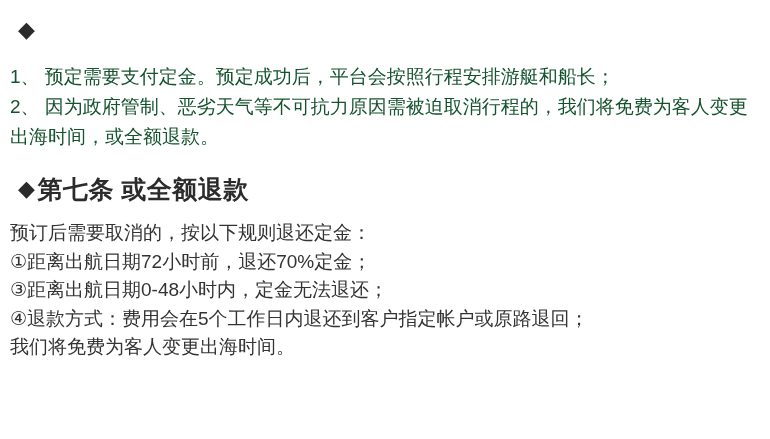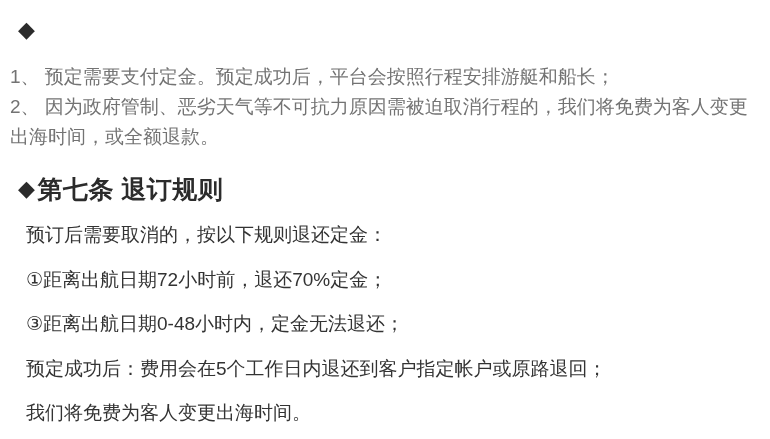--- a/index.html
+++ b/index.html
@@ -32,57 +32,57 @@
     font-size: 22px;
     margin-right: 2px;
     color: #2b2b2b;
   }
   .title-deposit { margin-top: 2px; }
   .title-cancel  { margin-top: 21px; }
   .body-block {
     margin-top: 16px;
     font-size: 19px;
     line-height: 30px;
-    color: #737373;
+    color: #14532d;
     width: 748px;
   }
   .body-block p {
     margin: 0;
   }
   .rules-block {
     margin-top: 14px;
     font-size: 19px;
     line-height: 28.5px;
     color: #333333;
     width: 752px;
   }
   .rules-block p {
-    margin: 16px;
+    margin: 0;
   }
 </style>
 </head>
 <body>
 
 <div class="page">
 
   <h2 class="section-title title-deposit">
     <span class="diamond">◆</span>
   </h2>
 
   <div class="body-block">
     <p>1、 预定需要支付定金。预定成功后，平台会按照行程安排游艇和船长；</p>
     <p>2、 因为政府管制、恶劣天气等不可抗力原因需被迫取消行程的，我们将免费为客人变更出海时间，或全额退款。</p>
   </div>
 
   <h2 class="section-title title-cancel">
     <span class="diamond">◆</span>
-    <span>第七条 退订规则</span>
+    <span>第七条 或全额退款</span>
   </h2>
 
   <div class="rules-block">
     <p>预订后需要取消的，按以下规则退还定金：</p>
     <p>①距离出航日期72小时前，退还70%定金；</p>
     <p>③距离出航日期0-48小时内，定金无法退还；</p>
-    <p>预定成功后：费用会在5个工作日内退还到客户指定帐户或原路退回；</p>
+    <p>④退款方式：费用会在5个工作日内退还到客户指定帐户或原路退回；</p>
     <p>我们将免费为客人变更出海时间。</p>
   </div>
 
 </div>
 
 </body></html>

